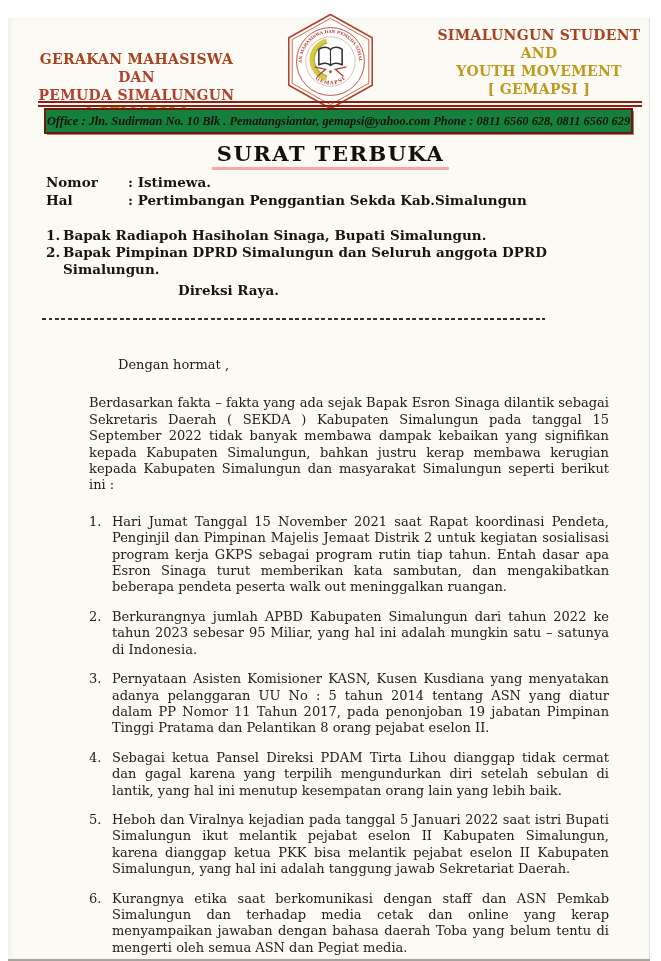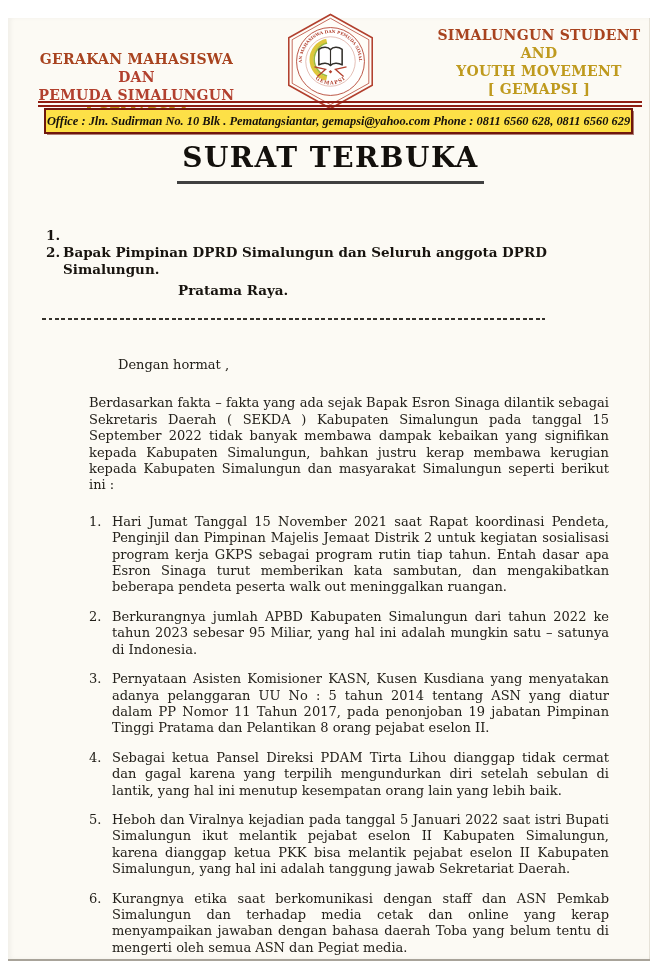--- a/index.html
+++ b/index.html
@@ -17,30 +17,30 @@
     font-size:14px; line-height:18px; letter-spacing:0.3px; }
   .hdr-left  { left:34px;  top:26px; width:205px;margin-top:24px; }
   .hdr-right { left:426px; top:26px; width:226px; }
   .logo { position:absolute; left:282px; top:13px; width:97px; height:97px; }
   .redline {
     position:absolute; left:38px; top:101px; width:604px; height:2px;
     border-top:2px solid #8f1d12; border-bottom:2px solid #8f1d12;
   }
   .office-box {
     position:absolute; left:44px; top:108px; width:585px; height:22px;
-    border:2px solid #6f170d; background:#fde047;
+    border:2px solid #6f170d; background:#15803d;
     box-shadow:2px 2px 0 -1px rgba(111,23,13,0.55);
     display:flex; align-items:center; justify-content:center;
     font-family:"Liberation Serif", serif; font-style:italic; font-weight:700;
     font-size:12.4px; color:#17120c; white-space:nowrap;
   }
   
   .title-wrap { position:absolute; left:0; top:141px; width:661px; text-align:center; }
-  .title-text { display:inline-block; font-weight:700; font-size:28px;
-    letter-spacing:1.5px; color:#13100c; border-bottom:3px solid #404040; padding:0 5px 7px; }
+  .title-text { display:inline-block; font-weight:700; font-size:21px;
+    letter-spacing:1.5px; color:#13100c; border-bottom:3px solid #fca5a5; padding:0 5px 1px; }
   .meta { position:absolute; left:46px; top:174px; font-weight:700;
     font-size:13.5px; line-height:17.5px; color:#17130e; }
   .meta-row { display:flex; }
   .meta-label { width:82px; flex:none; }
   
   .recipients { position:absolute; left:46px; top:227px; width:600px;
     font-weight:700; font-size:13.5px; line-height:17px; color:#17130e; }
   .rcpt-item { display:flex; }
   .rcpt-num { width:17px; flex:none; }
   .place { margin-left:132px; margin-top:4px; }
@@ -104,30 +104,41 @@
   <div class="redline"></div>
 
   <div class="office-box">
     <span>Office : Jln. Sudirman No. 10 Blk . Pematangsiantar, gemapsi@yahoo.com Phone : 0811 6560 628, 0811 6560 629</span>
   </div>
 
   <div class="title-wrap">
     <span class="title-text">SURAT TERBUKA</span>
   </div>
 
+  <div class="meta">
+    <div class="meta-row">
+      <span class="meta-label">Nomor</span>
+      <span>: Istimewa.</span>
+    </div>
+    <div class="meta-row">
+      <span class="meta-label">Hal</span>
+      <span>: Pertimbangan Penggantian Sekda Kab.Simalungun</span>
+    </div>
+  </div>
 
   <div class="recipients">
     <div class="rcpt-item">
       <span class="rcpt-num">1.</span>
+      <span>Bapak Radiapoh Hasiholan Sinaga, Bupati Simalungun.</span>
     </div>
     <div class="rcpt-item">
       <span class="rcpt-num">2.</span>
       <span>Bapak Pimpinan DPRD Simalungun dan Seluruh anggota DPRD Simalungun.</span>
     </div>
-    <div class="place">Pratama Raya.</div>
+    <div class="place">Direksi Raya.</div>
   </div>
 
   <div class="divider"></div>
 
   <div class="body">
     <div class="salutation">Dengan hormat ,</div>
     <div class="intro">Berdasarkan fakta – fakta yang ada sejak Bapak Esron Sinaga dilantik sebagai Sekretaris Daerah ( SEKDA ) Kabupaten Simalungun pada tanggal 15 September 2022 tidak banyak membawa dampak kebaikan yang signifikan kepada Kabupaten Simalungun, bahkan justru kerap membawa kerugian kepada Kabupaten Simalungun dan masyarakat Simalungun seperti berikut ini :</div>
 
     <div class="point">
       <span class="pt-num">1.</span>

